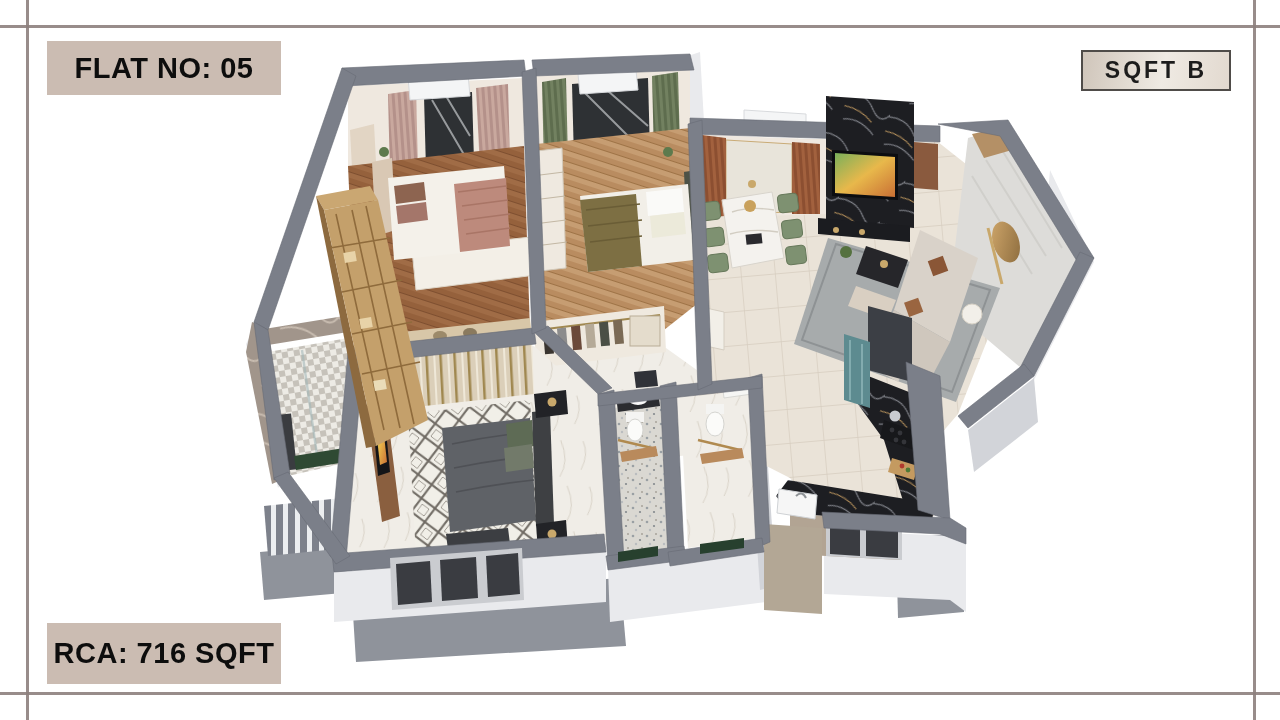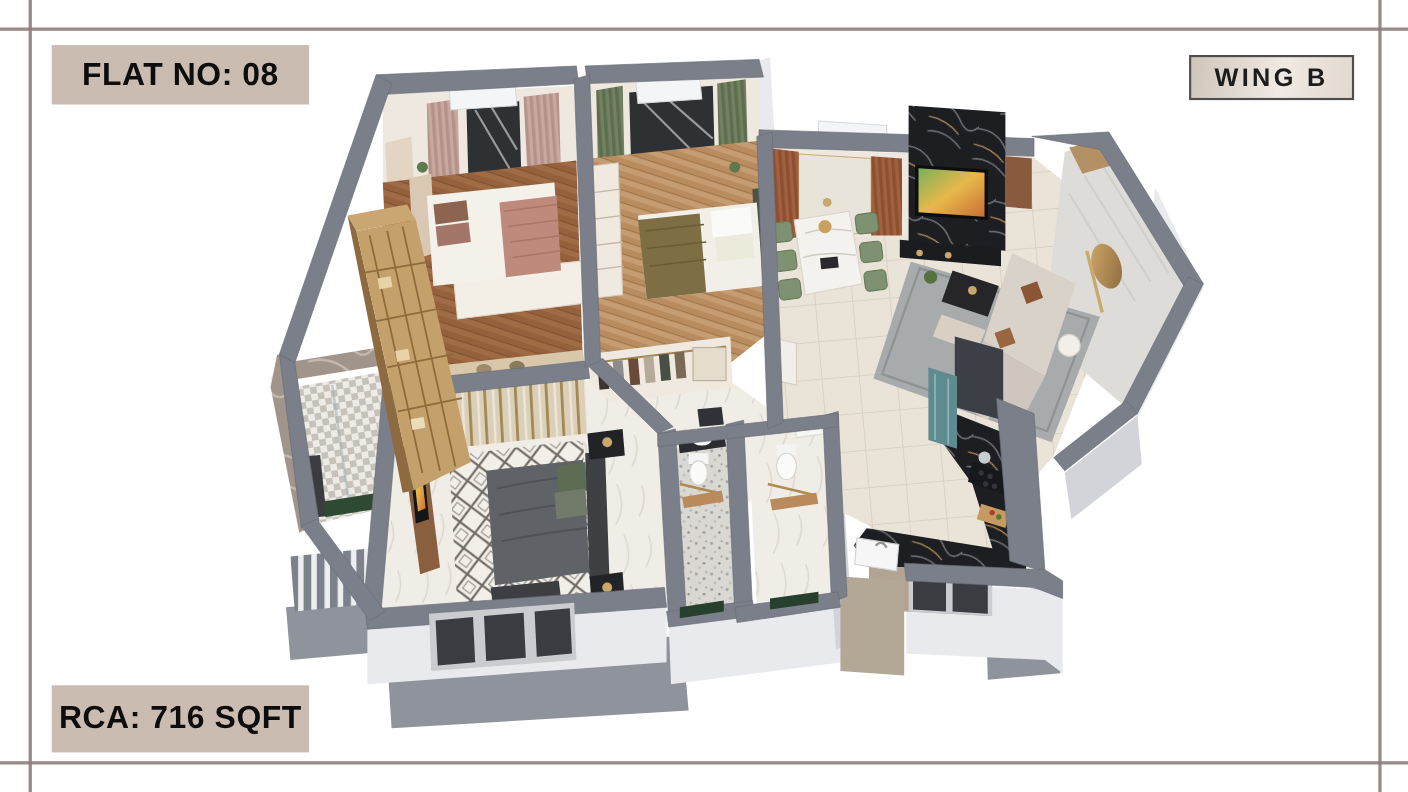--- a/index.html
+++ b/index.html
@@ -376,22 +376,22 @@
     </g>
   </g>
 </svg>
 
 <div class="frame-line frame-v" id="frame-v-left"></div>
 <div class="frame-line frame-v" id="frame-v-right"></div>
 <div class="frame-line frame-h" id="frame-h-top"></div>
 <div class="frame-line frame-h" id="frame-h-bottom"></div>
 
 <div class="badge" id="flat-badge">
-  <span>FLAT NO: 08</span>
+  <span>FLAT NO: 05</span>
 </div>
 <div class="badge" id="wing-badge">
-  <span>WING B</span>
+  <span>SQFT B</span>
 </div>
 <div class="badge" id="rca-badge">
   <span>RCA: 716 SQFT</span>
 </div>
 
 </div>
 
 </body></html>

